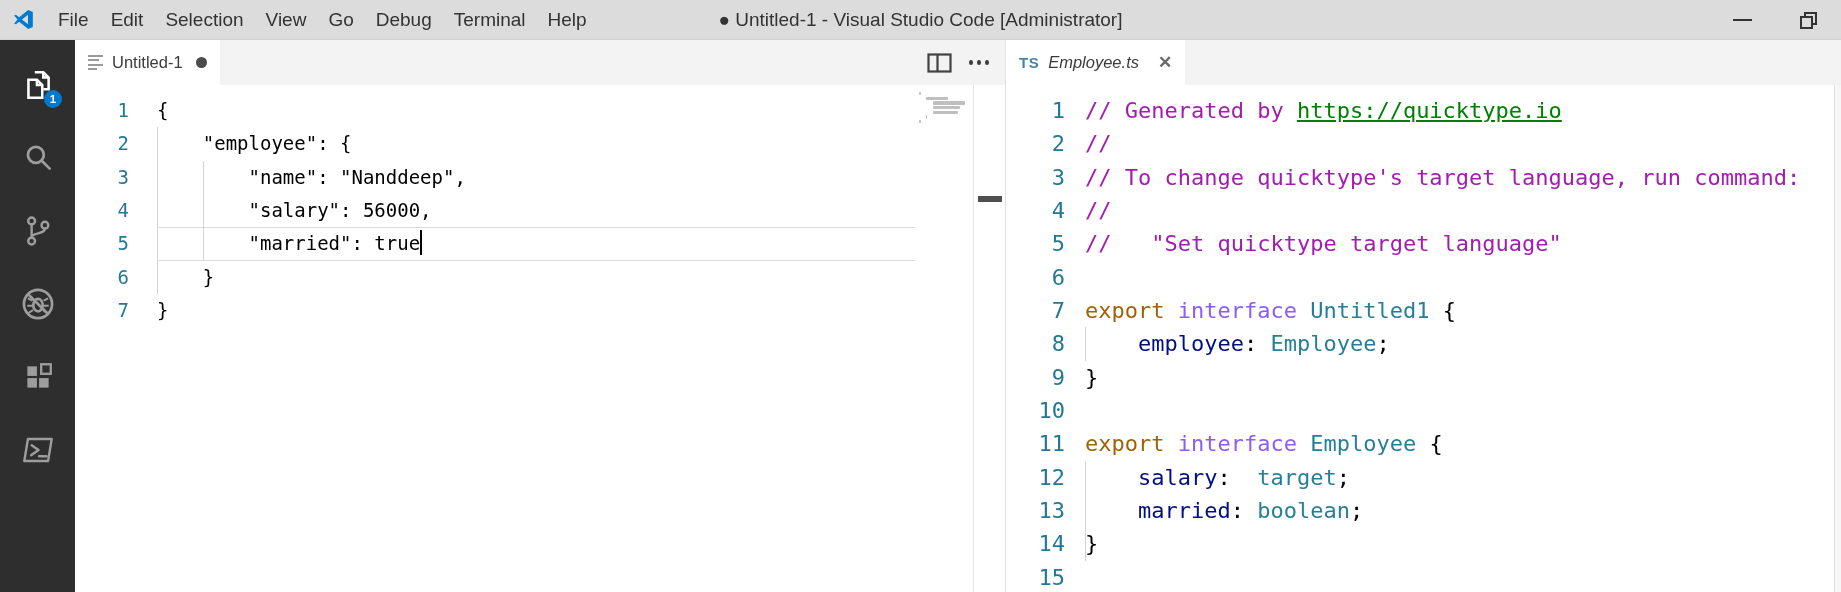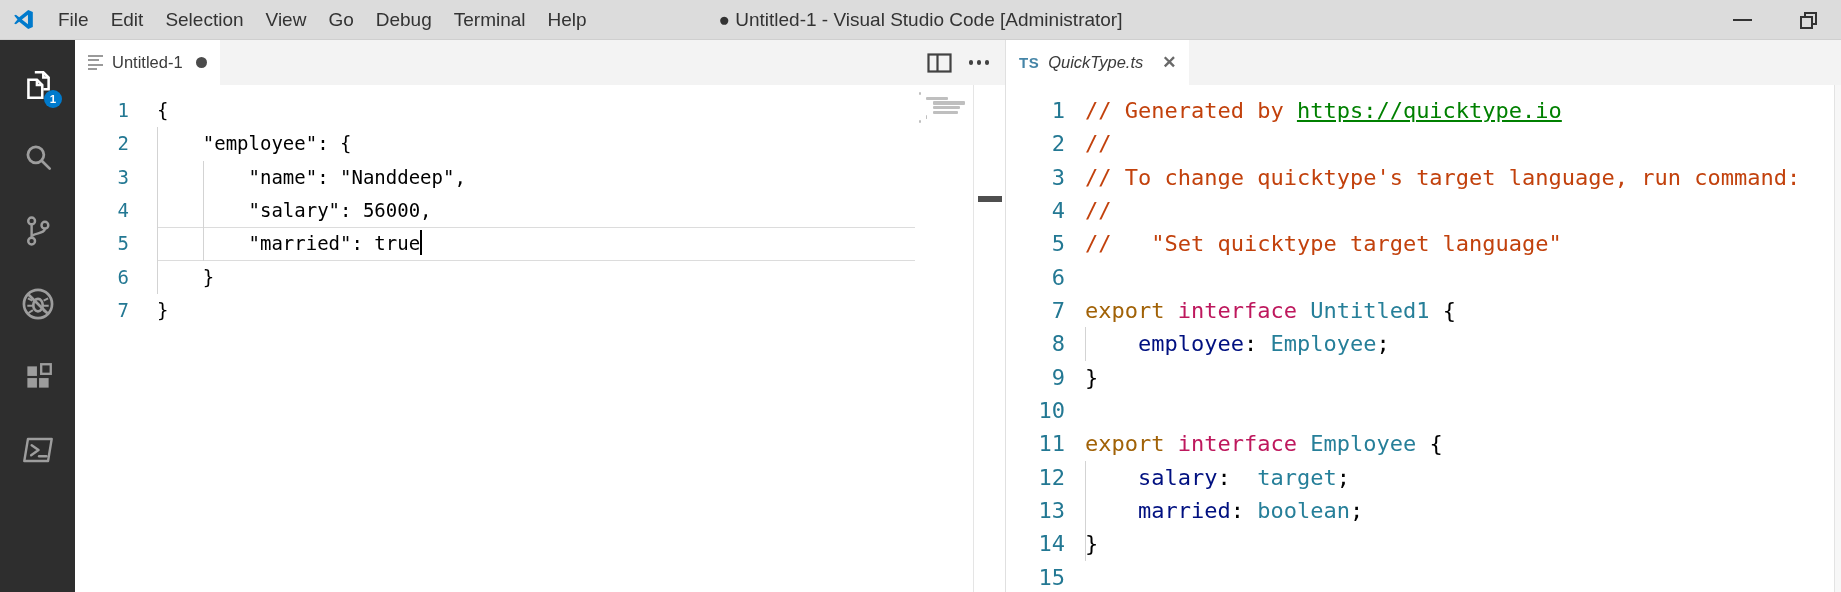--- a/index.html
+++ b/index.html
@@ -60,24 +60,24 @@
   .group-left  .gutter { width:70px; padding-right:16px; font-size:19px; }
   .group-right .gutter { width:72px; padding-right:13px; font-size:22px; }
   .ln { height:33.35px; line-height:33.35px; }
   .code { flex:1; padding-top:9px; position:relative; min-width:0; }
   .group-left  .code { font-size:19px; padding-left:12px; }
   .group-right .code { font-size:22px; padding-left:7px; }
   .cl { height:33.35px; line-height:33.35px; white-space:pre; position:relative; }
   .active-line { box-shadow: inset 0 1px 0 #dcdcdc, inset 0 -1px 0 #dcdcdc; }
 
   .tk-pl { color:#000000; }
-  .tk-cm { color:#c2410c; }
+  .tk-cm { color:#a21caf; }
   .tk-lk { color:#008000; text-decoration:underline;margin-top:36px; }
   .tk-kw { color:#a16207; }
-  .tk-kw2{ color:#be185d; }
+  .tk-kw2{ color:#8b5cf6; }
   .tk-ty { color:#267f99; }
   .tk-pr { color:#001080; }
 
   .cursor { display:inline-block; width:2px; height:25px; background:#000; vertical-align:-5px; }
   .guide { position:absolute; width:1px; background:#d3d3d3; }
 
   .minimap { flex:0 0 58px; padding-top:7px; }
   .mbar { height:3.2px; margin-bottom:1.5px; background:#8a8a8a; opacity:0.55; border-radius:1px; }
   .ruler { flex:0 0 32px; border-left:1px solid #e5e5e5; position:relative; cursor:pointer; }
   .ruler-marker { position:absolute; left:4px; right:3px; top:111px; height:6px; background:#4f4f4f; }
@@ -241,21 +241,21 @@
         <div class="ruler">
           <div class="ruler-marker"></div>
         </div>
       </div>
     </div>
 
     <div class="group group-right">
       <div class="tabs">
         <div class="tab">
           <span class="ts-badge">TS</span>
-          <span class="tab-label preview">QuickType.ts</span>
+          <span class="tab-label preview">Employee.ts</span>
           <span class="close-x">✕</span>
         </div>
       </div>
       <div class="editor">
         <div class="gutter">
             <div class="ln">1</div>
             <div class="ln">2</div>
             <div class="ln">3</div>
             <div class="ln">4</div>
             <div class="ln">5</div>

